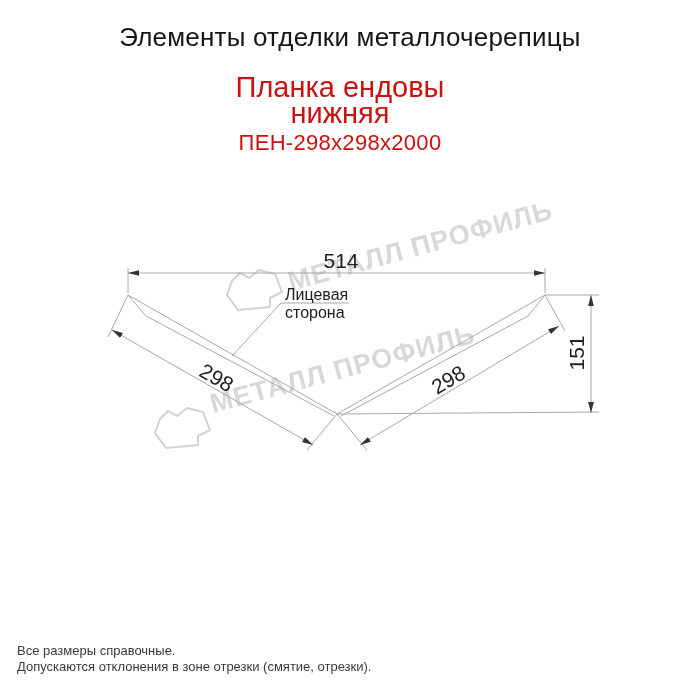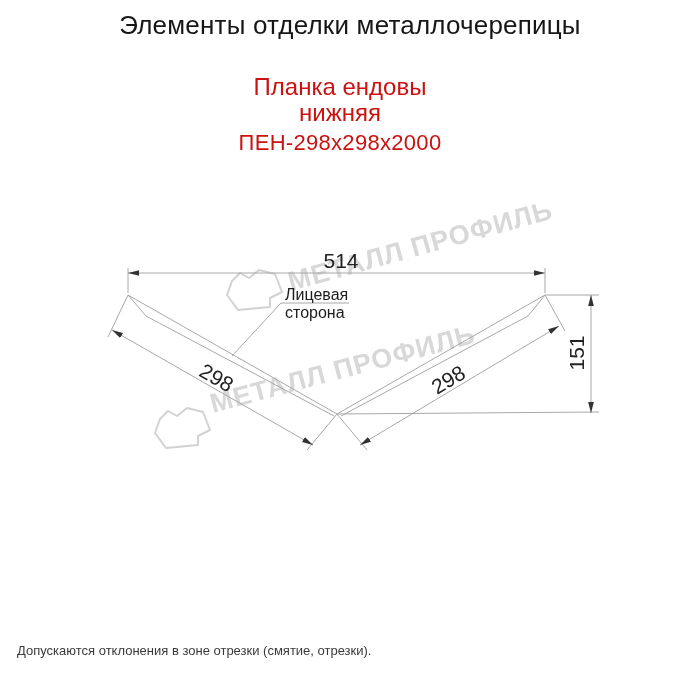--- a/index.html
+++ b/index.html
@@ -2,26 +2,26 @@
 <html><head>
 <meta charset="utf-8">
 <style>
   html,body{margin:0;padding:0;background:#fff;}
   .page{
     position:relative;width:700px;height:700px;background:#ffffff;overflow:hidden;
     font-family:"Liberation Sans","DejaVu Sans",sans-serif;
   }
   .header{position:absolute;top:0;left:0;width:700px;text-align:center;}
   .title{
-    margin:0;position:absolute;top:10px;left:0;width:700px;
+    margin:0;position:absolute;top:22px;left:0;width:700px;
     font-size:26px;font-weight:400;color:#161616;letter-spacing:.2px;
   }
   .subtitle{
     position:absolute;top:74px;left:0;width:680px;
-    font-size:24px;line-height:26px;font-weight:400;color:#cc1111;
+    font-size:29px;line-height:26px;font-weight:400;color:#cc1111;
   }
   .model{
     position:absolute;top:130px;left:0;width:680px;
     font-size:22px;font-weight:400;color:#cc1111;letter-spacing:.3px;text-align:center;
   }
   .drawing{position:absolute;top:0;left:0;}
   .footer{
     position:absolute;left:17px;top:643px;width:660px;
     font-size:13px;line-height:16px;color:#3a3a3a;
   }
@@ -86,16 +86,17 @@
     <text class="dim-text" transform="translate(584,353) rotate(-90)" text-anchor="middle">151</text>
 
     <g>
       <path class="thin" d="M349,303 L281,303 L232,356"></path>
       <text class="note-text" x="285" y="300">Лицевая</text>
       <text class="note-text" x="285" y="318">сторона</text>
     </g>
   </svg>
 
   <div class="footer">
+    <div>Все размеры справочные.</div>
     <div>Допускаются отклонения в зоне отрезки (смятие, отрезки).</div>
   </div>
 
 </div>
 
 </body></html>

